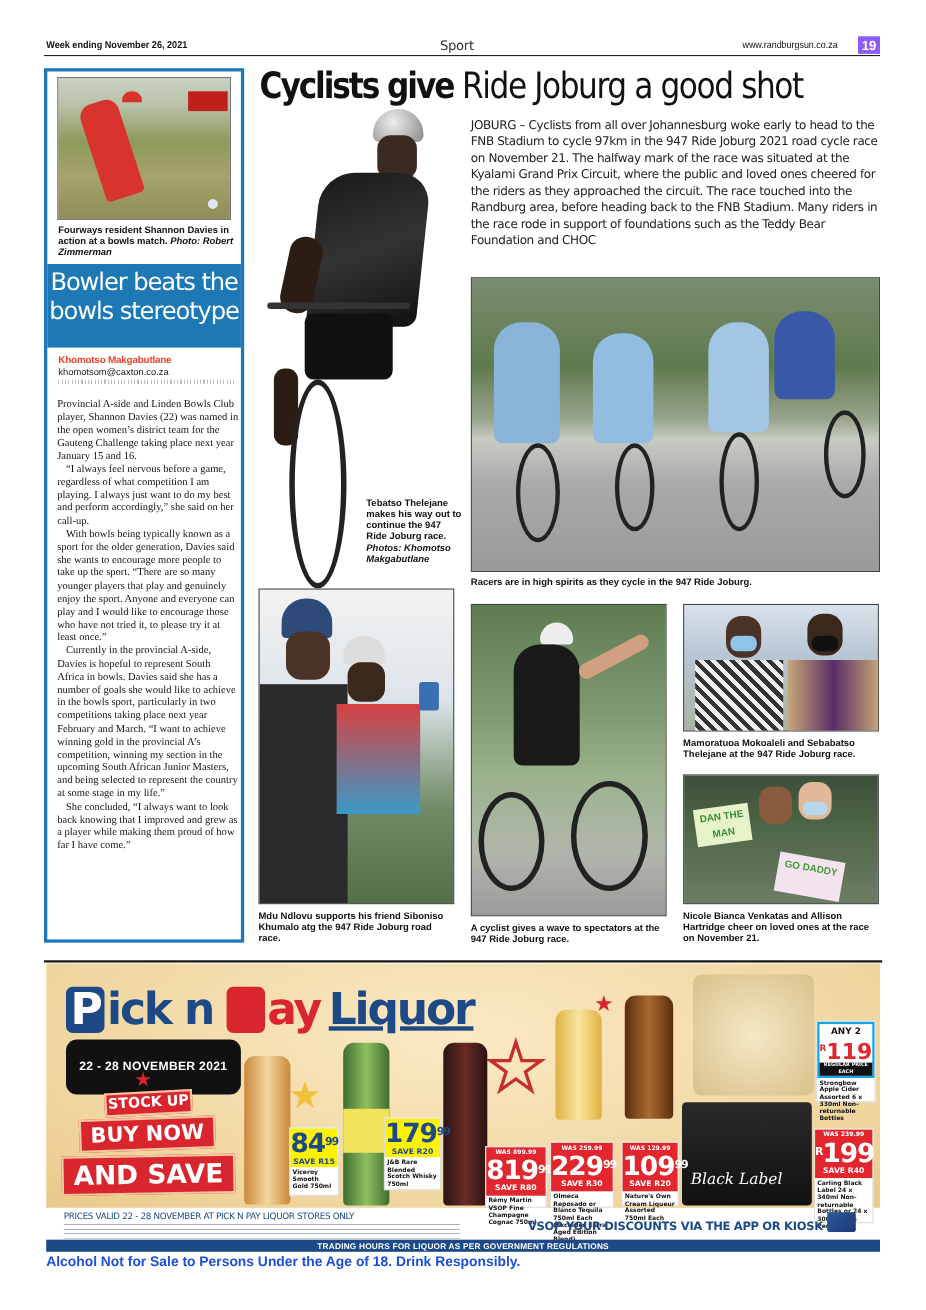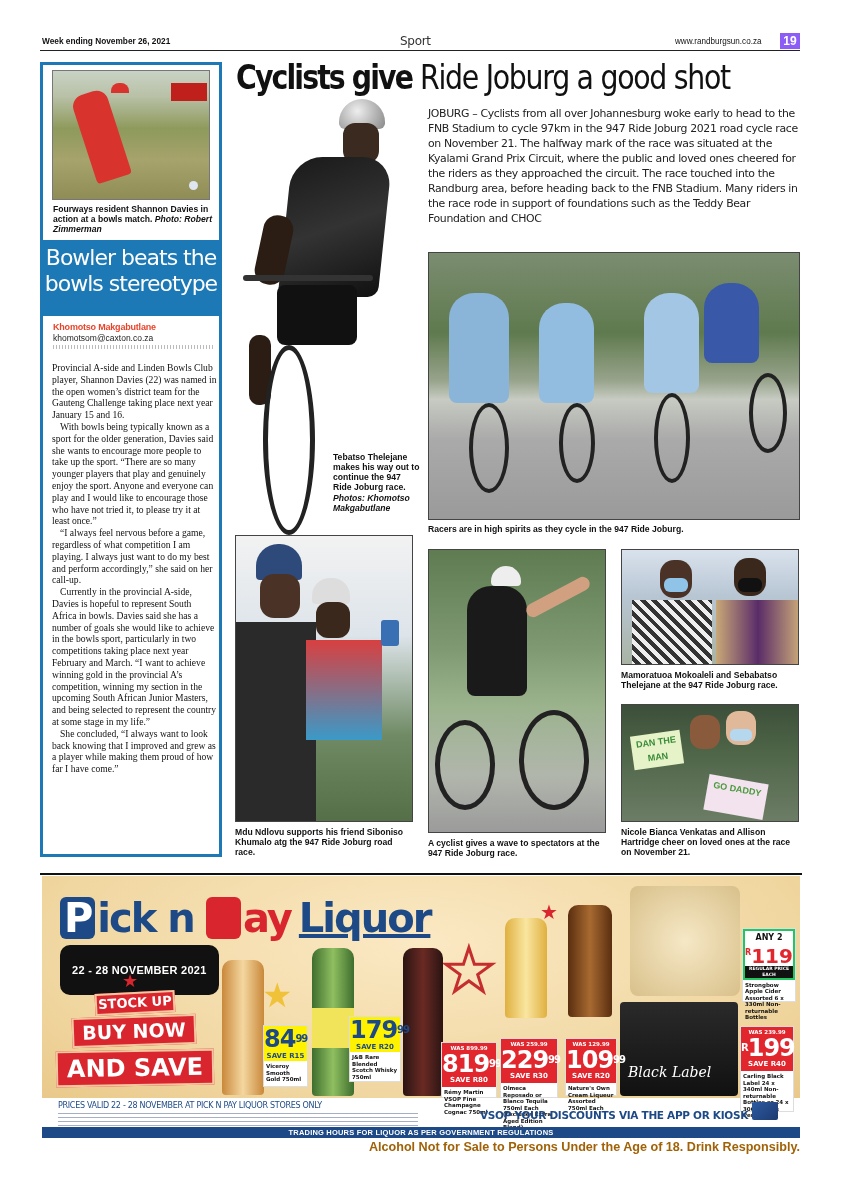--- a/index.html
+++ b/index.html
@@ -40,21 +40,21 @@
 .price-red sup,.price-yellow sup{font-size:10px;vertical-align:top}
 .was{font-size:5.5px;display:block;line-height:7px;letter-spacing:0}
 .save{font-size:7px;display:block;line-height:9px;letter-spacing:0}
 .pdesc{font-size:5.5px;line-height:6.5px;color:#111;font-weight:bold;padding:2px}
 .bottle{position:absolute;border-radius:10px 10px 4px 4px}
 .footer1{left:58px;top:1101px;font-family:"DejaVu Sans",sans-serif;font-size:8px;color:#1d4a86;letter-spacing:-.3px}
 .footer1 b{font-weight:normal}
 .finep{left:58px;top:1112px;width:360px;height:14px;background:repeating-linear-gradient(0deg,#6a7a9a 0 1px,transparent 1px 4px);opacity:.6}
 .loadapp{left:480px;top:1109px;font-family:"DejaVu Sans",sans-serif;font-weight:bold;font-size:10.5px;color:#1d4a86;letter-spacing:-.3px}
 .trading{left:42px;top:1127px;width:758px;height:11px;background:#1d4a86;color:#fff;font-size:7.5px;font-weight:bold;text-align:center;line-height:11px;letter-spacing:.2px}
-.alcohol{left:42px;top:1140px;width:758px;text-align:right;font-weight:bold;font-size:12.6px;color:#a16207}
+.alcohol{left:42px;top:1140px;width:758px;text-align:left;font-weight:bold;font-size:12.6px;color:#1d4ed8}
 </style>
 </head>
 <body>
 
 <div class="abs hdr-left">Week ending November 26, 2021</div>
 <div class="abs hdr-mid">Sport</div>
 <div class="abs hdr-right">www.randburgsun.co.za</div>
 <div class="abs pagenum">19</div>
 <div class="abs hdr-rule"></div>
 
@@ -67,22 +67,22 @@
 </div>
 <div class="abs cap" style="left:53px;top:205px;width:165px">
   <span>Fourways resident Shannon Davies in action at a bowls match.</span> <i>Photo: Robert Zimmerman</i>
 </div>
 <div class="abs banner">Bowler beats the bowls stereotype</div>
 <div class="abs byline">Khomotso Makgabutlane</div>
 <div class="abs email">khomotsom@caxton.co.za</div>
 <div class="abs dotted"></div>
 <div class="abs body-text">
   <p>Provincial A-side and Linden Bowls Club player, Shannon Davies (22) was named in the open women’s district team for the Gauteng Challenge taking place next year January 15 and 16.</p>
+  <p>“I always feel nervous before a game, regardless of what competition I am playing. I always just want to do my best and perform accordingly,” she said on her call-up.</p>
   <p>With bowls being typically known as a sport for the older generation, Davies said she wants to encourage more people to take up the sport. “There are so many younger players that play and genuinely enjoy the sport. Anyone and everyone can play and I would like to encourage those who have not tried it, to please try it at least once.”</p>
-  <p>“I always feel nervous before a game, regardless of what competition I am playing. I always just want to do my best and perform accordingly,” she said on her call-up.</p>
   <p>Currently in the provincial A-side, Davies is hopeful to represent South Africa in bowls. Davies said she has a number of goals she would like to achieve in the bowls sport, particularly in two competitions taking place next year February and March. “I want to achieve winning gold in the provincial A’s competition, winning my section in the upcoming South African Junior Masters, and being selected to represent the country at some stage in my life.”</p>
   <p>She concluded, “I always want to look back knowing that I improved and grew as a player while making them proud of how far I have come.”</p>
 </div>
 
 <div class="abs headline">
   <span>Cyclists give</span> <span class="light" style="font-weight:normal;letter-spacing:-1.5px">Ride Joburg a good shot</span>
 </div>
 
 <div class="abs" style="left:235px;top:95px;width:140px;height:440px">
   <div style="position:absolute;left:104px;top:4px;width:46px;height:30px;background:radial-gradient(circle at 40% 40%,#eee,#888);border-radius:24px 24px 6px 6px"></div>
@@ -199,21 +199,21 @@
 </div>
 <div class="pricebox" style="left:565px;top:1038px;width:52px;height:58px">
   <div class="price-red"><span class="was">WAS 129.99</span><span>109</span><sup>99</sup><span class="save">SAVE R20</span></div>
   <div class="pdesc">Nature's Own Cream Liqueur Assorted 750ml Each</div>
 </div>
 <div class="pricebox" style="left:740px;top:1026px;width:54px;height:86px">
   <div class="price-red"><span class="was">WAS 239.99</span><sup>R</sup><span>199</span><span class="save">SAVE R40</span></div>
   <div class="pdesc">Carling Black Label 24 x 340ml Non-returnable Bottles or 24 x 300ml Cans Per Case</div>
 </div>
 <div class="pricebox" style="left:742px;top:928px;width:54px;height:74px">
-  <div style="border:2px solid #22c55e;text-align:center;color:#111;font-weight:bold;font-size:8px;line-height:10px;padding-top:2px">
+  <div style="border:2px solid #0ea5e9;text-align:center;color:#111;font-weight:bold;font-size:8px;line-height:10px;padding-top:2px">
     <span>ANY 2</span><br>
     <span style="color:#e1262e;font-size:20px;line-height:20px"><sup style="font-size:8px">R</sup><span>119</span></span>
     <span style="display:block;background:#111;color:#fff;font-size:4.5px;line-height:6px">REGULAR PRICE EACH</span>
   </div>
   <div class="pdesc">Strongbow Apple Cider Assorted 6 x 330ml Non-returnable Bottles</div>
 </div>
 
 <div class="abs footer1">
   <span>PRICES VALID 22 - 28 NOVEMBER</span> <b>AT PICK N PAY LIQUOR STORES ONLY</b>
 </div>

